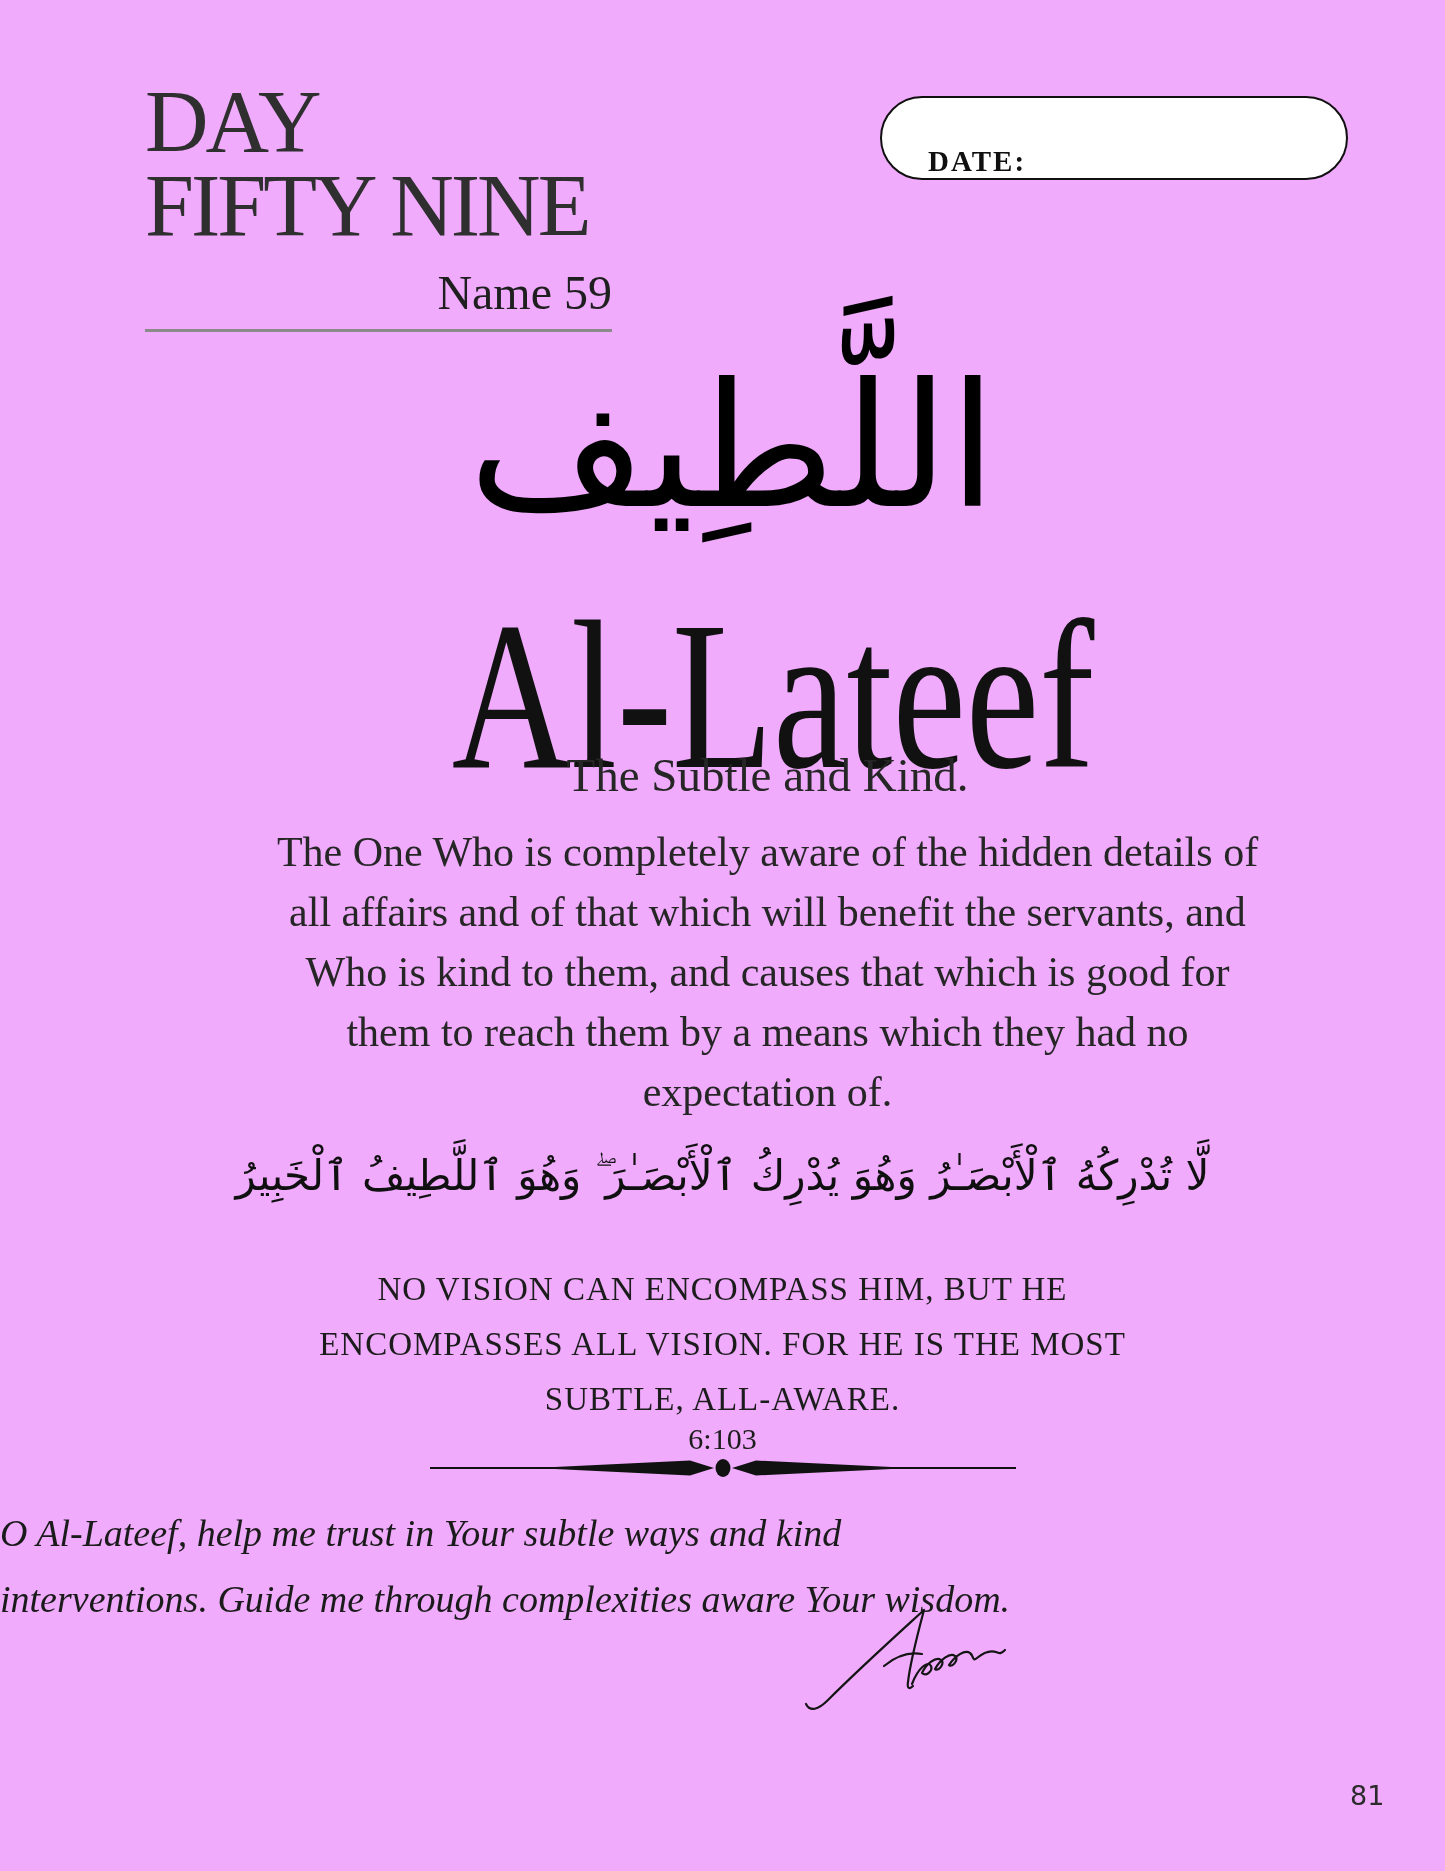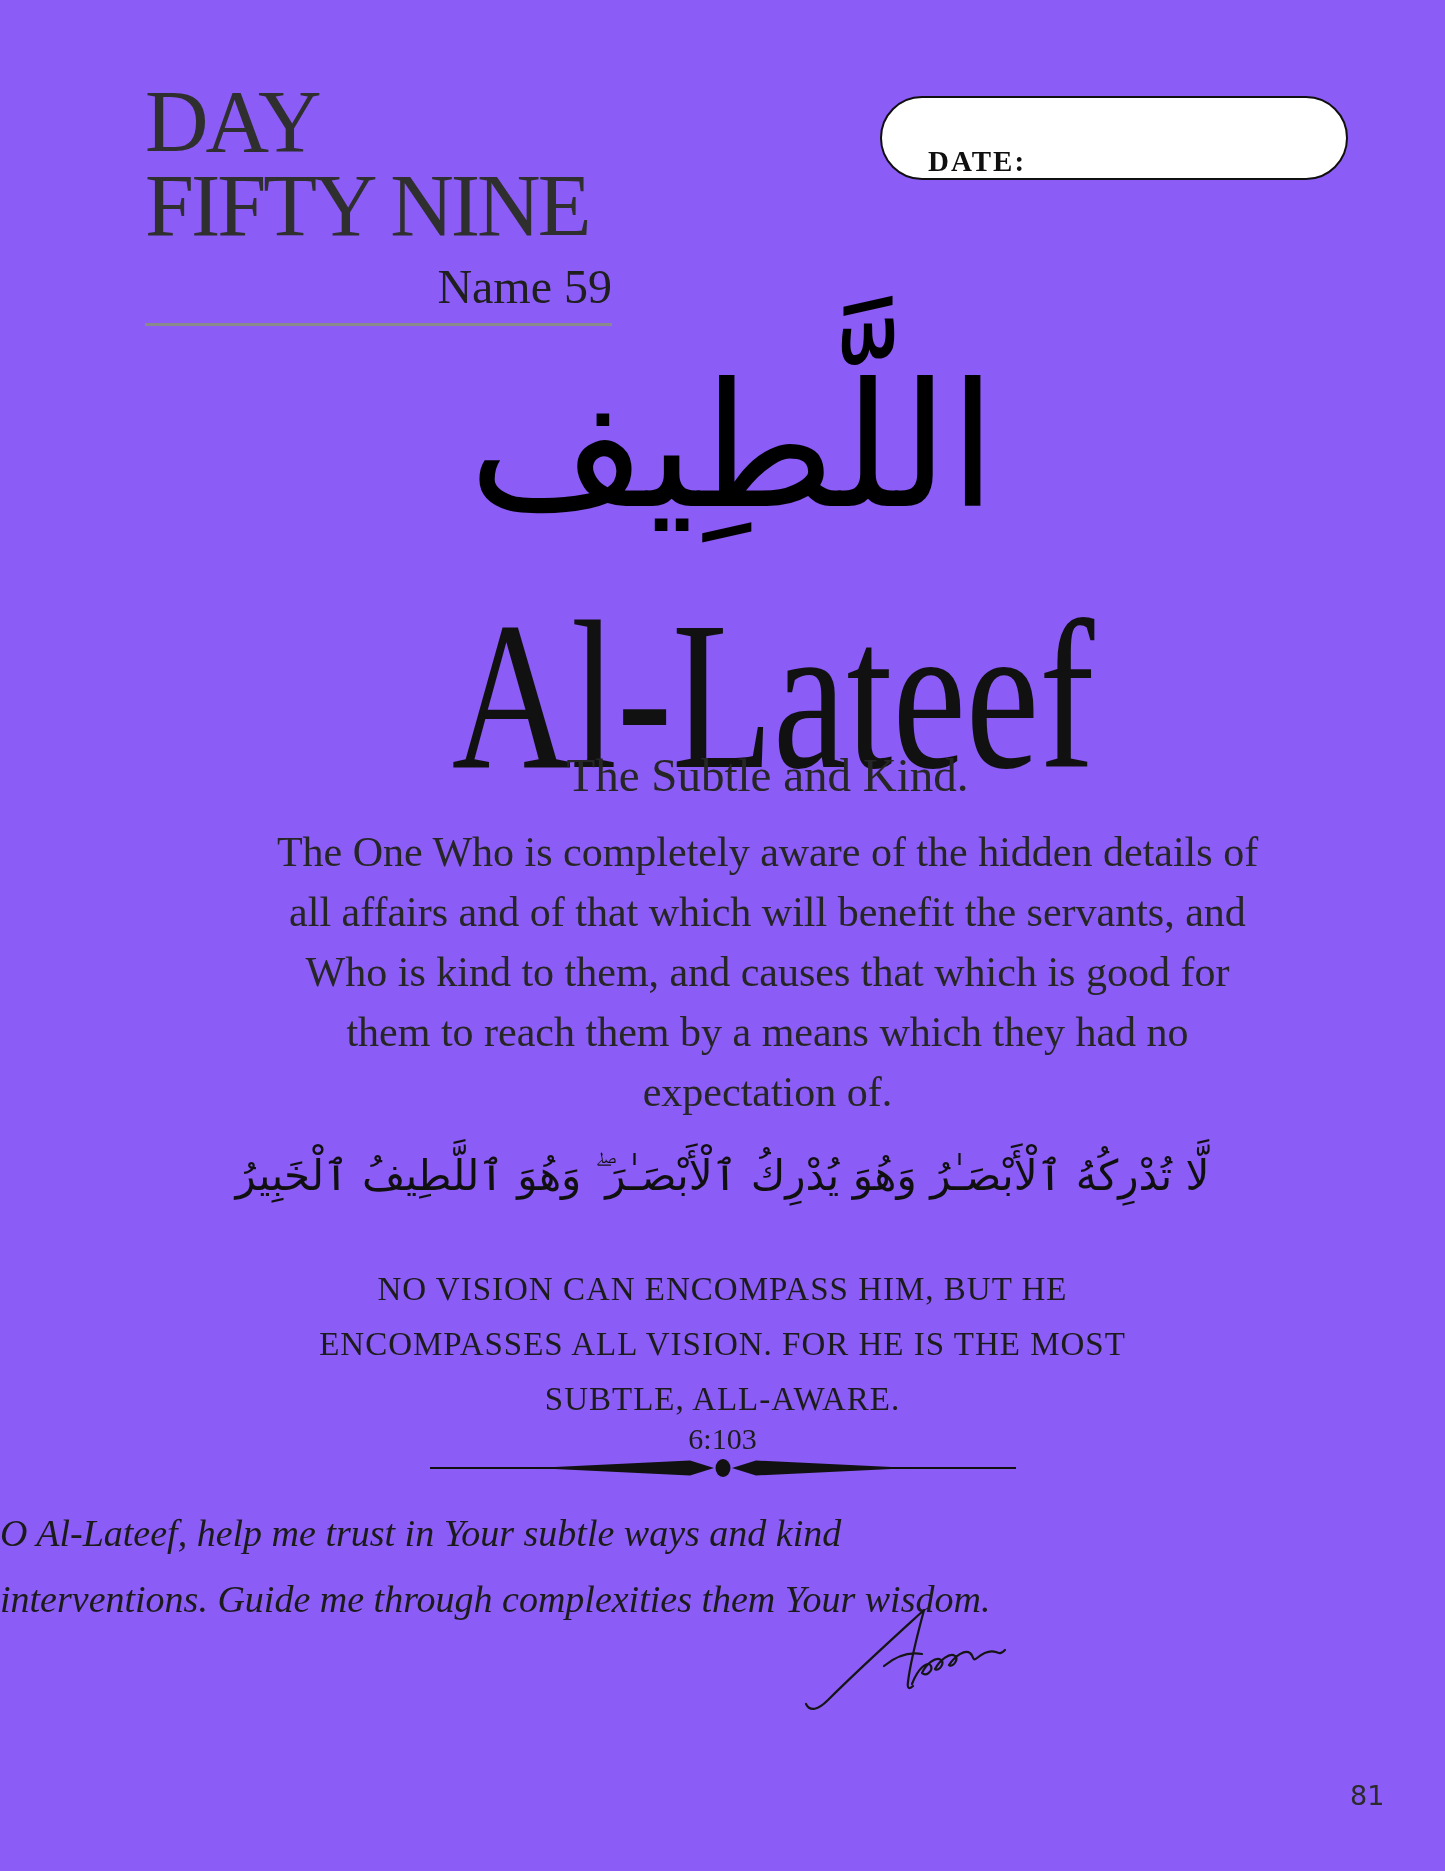--- a/index.html
+++ b/index.html
@@ -1,28 +1,28 @@
 <!DOCTYPE html>
 <html><head>
 <meta charset="utf-8">
 <style>
   html,body { margin:0; padding:0; background:#ffffff; }
   .page {
     position:relative;
     width:1445px; height:1871px;
-    background:#8b5cf6;
+    background:#f0abfc;
     font-family:"Liberation Serif", serif;
     color:#1e1e1e;
     overflow:hidden;
     box-sizing:border-box;
   }
   
   .header-left { position:absolute; left:145px; top:80px; width:467px; }
   .day-title { font-size:88px; line-height:0.96; letter-spacing:-3px; color:#2f2f2f; }
-  .name-number { text-align:right; font-size:48px; color:#1f1f1f; margin-top:14px; line-height:1; }
+  .name-number { text-align:right; font-size:48px; color:#1f1f1f; margin-top:20px; line-height:1; }
   .name-underline { border-top:3px solid #8a8a8a; margin-top:12px; width:100%; height:0; }
 
   .date-pill {
     position:absolute; left:880px; top:96px; width:468px; height:84px;
     border:2.5px solid #101010; border-radius:46px;
     display:flex; align-items:flex-end; box-sizing:border-box; padding-left:46px;
     background:#ffffff;
   }
   .date-label { font-weight:bold; font-size:29px; letter-spacing:2px; color:#101010; }
 
@@ -121,21 +121,21 @@
       <line x1="2" y1="10" x2="260" y2="10" stroke="#111111" stroke-width="2"></line>
       <line x1="330" y1="10" x2="588" y2="10" stroke="#111111" stroke-width="2"></line>
       <polygon points="106,10 262,2.5 286,10 262,17.5" fill="#111111"></polygon>
       <polygon points="484,10 328,2.5 304,10 328,17.5" fill="#111111"></polygon>
       <ellipse cx="295" cy="10" rx="7.5" ry="9" fill="#111111"></ellipse>
     </svg>
   </div>
 
   <div class="dua">
       <div>O Al-Lateef, help me trust in Your subtle ways and kind</div>
-      <div>interventions. Guide me through complexities them Your wisdom.</div>
+      <div>interventions. Guide me through complexities aware Your wisdom.</div>
     </div>
 
   <svg class="signature" viewBox="0 0 215 115" fill="none" stroke="#151515" stroke-width="2.2" stroke-linecap="round" stroke-linejoin="round" aria-label="Ameen">
     <path d="M6,98 C10,106 18,104 28,94 C60,62 100,26 124,4 C116,34 110,58 108,76 C107,82 109,84 113,80"></path>
     <path d="M84,60 C96,50 110,46 122,48"></path>
     <path d="M112,78 C118,62 128,54 131,60 C133,65 126,71 122,67 C126,58 136,50 141,54 C145,57 139,66 135,63 C140,54 150,46 155,50 C159,53 153,62 149,59 C155,50 165,43 170,47 C174,50 172,56 177,52 C183,47 190,44 196,46 C200,48 202,47 205,44"></path>
   </svg>
 
   <div class="page-number">81</div>
 

